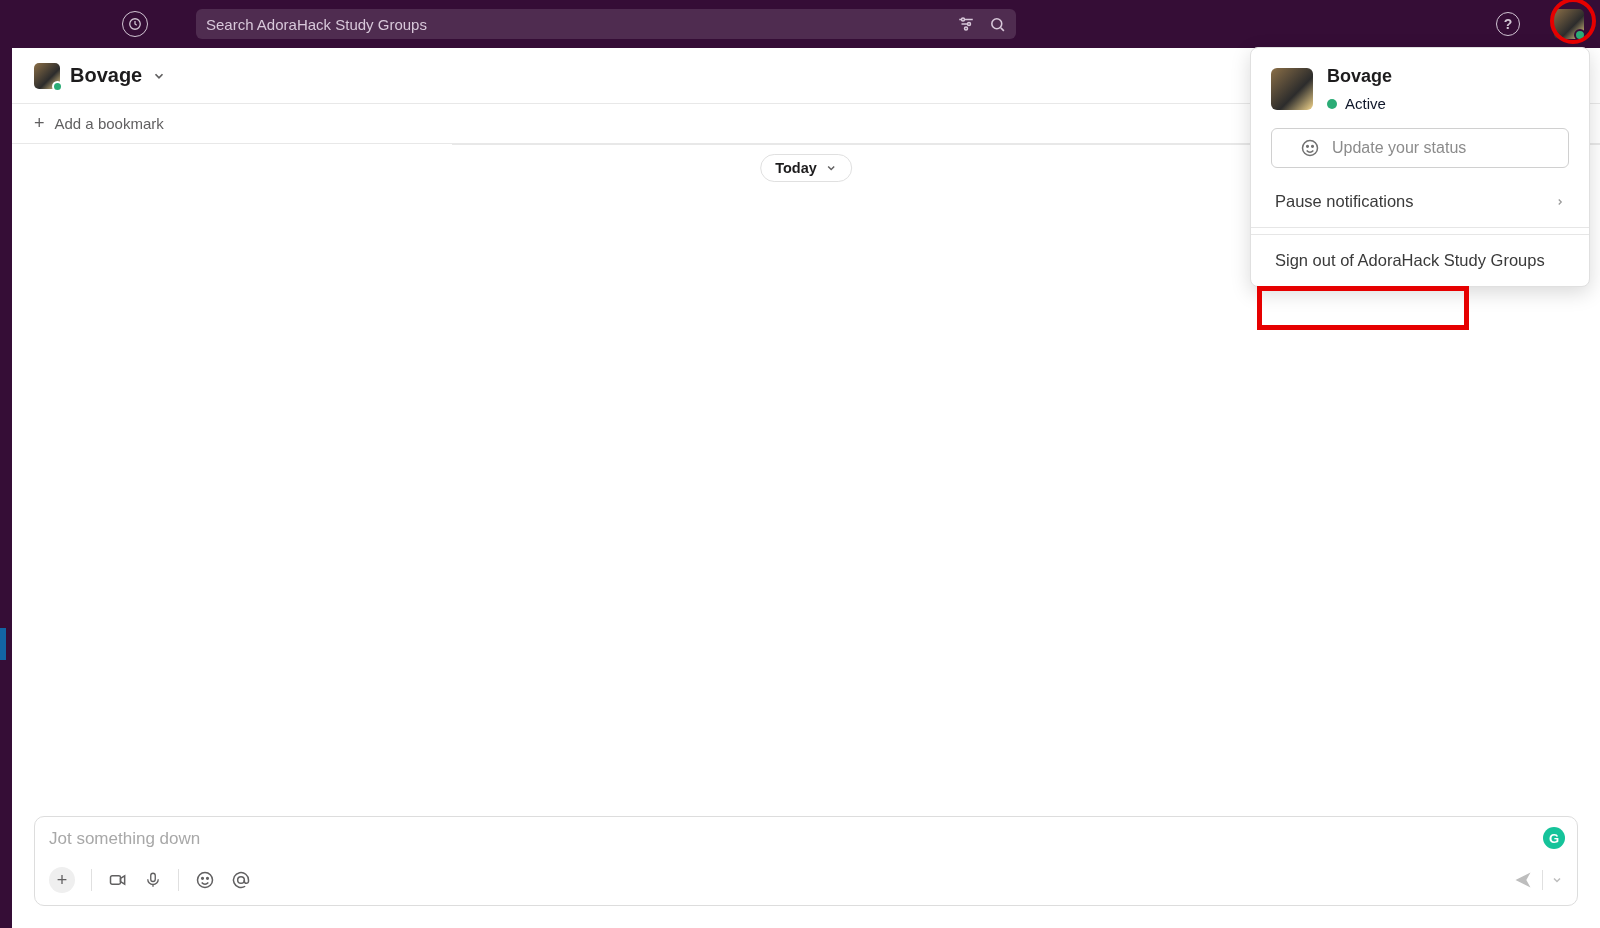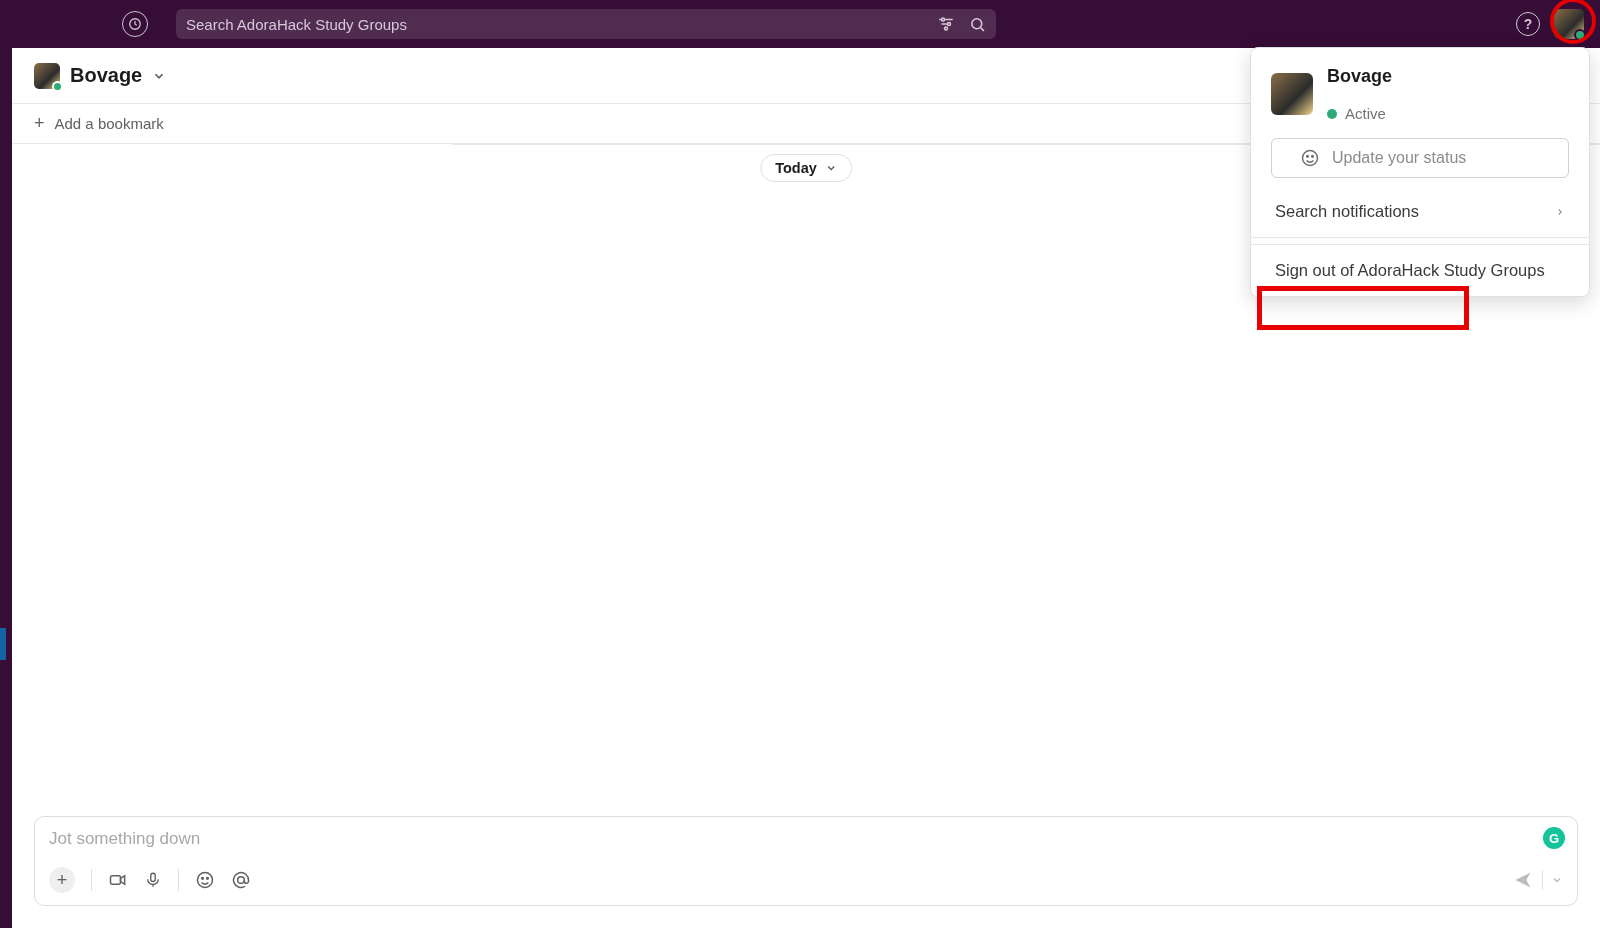--- a/index.html
+++ b/index.html
@@ -1,20 +1,20 @@
 <!DOCTYPE html>
 <html><head>
 <meta charset="utf-8">
 <style>
   * { box-sizing: border-box; margin: 0; padding: 0; }
   html, body { width: 1600px; height: 928px; overflow: hidden; font-family: -apple-system, BlinkMacSystemFont, "Segoe UI", Helvetica, Arial, sans-serif; }
   body { background: #fff; }
 
   
-  .topbar { height: 48px; background: #350d36; display: flex; align-items: center; padding: 0 16px; position: relative; }
+  .topbar { height: 48px; background: #350d36; display: flex; align-items: center; padding: 0 16px; position: relative; gap: 20px; }
   .history-btn { width: 26px; height: 26px; border: 1.8px solid #d1c5d3; border-radius: 50%; display: flex; align-items: center; justify-content: center; color: #d1c5d3; margin-left: 106px; cursor: pointer; }
   .history-btn svg { width: 14px; height: 14px; }
   .search-bar { flex: 0 0 auto; width: 820px; margin-left: 28px; height: 30px; background: rgba(255,255,255,0.13); border-radius: 6px; display: flex; align-items: center; padding: 0 10px; color: #d8c8da; }
   .search-bar input { background: transparent; border: none; outline: none; color: #d8c8da; font-size: 15px; flex: 1; }
   .search-bar input::placeholder { color: #d8c8da; }
   .search-icons { display: flex; gap: 14px; align-items: center; color: #d8c8da; }
   .topbar-spacer { flex: 1; }
   .help-btn { width: 24px; height: 24px; border: 1.8px solid #d1c5d3; border-radius: 50%; color: #d1c5d3; display: flex; align-items: center; justify-content: center; font-size: 14px; font-weight: bold; margin-right: 14px; cursor: pointer; }
   .avatar-wrap { position: relative; width: 30px; height: 30px; cursor: pointer; }
   .avatar-img { width: 30px; height: 30px; border-radius: 5px; overflow: hidden; background: linear-gradient(135deg,#8b6f47 0%, #2c2c2c 60%, #f4d68c 100%); }
@@ -55,21 +55,21 @@
   .right-actions { margin-left: auto; display: flex; align-items: center; gap: 2px; color: #bdbdbd; }
   .right-actions .divider2 { width: 1px; height: 20px; background: #e0e0e0; margin: 0 6px; }
   .composer { position: relative; }
   .grammarly-in { width: 22px; height: 22px; border-radius: 50%; background: #15c39a; display:flex; align-items:center; justify-content:center; color:#fff; font-weight:bold; font-size:13px; position:absolute; right: 12px; top: 10px; }
 
   
   .user-menu { position: absolute; top: 47px; right: 10px; width: 340px; background: #fff; border: 1px solid #e0e0e0; border-radius: 8px; box-shadow: 0 6px 20px rgba(0,0,0,0.15); z-index: 40; overflow: visible; }
   .um-header { display: flex; gap: 14px; padding: 18px 20px 10px 20px; align-items: center; }
   .um-avatar { width: 42px; height: 42px; border-radius: 6px; background: linear-gradient(135deg,#8b6f47 0%, #2c2c2c 60%, #f4d68c 100%); }
   .um-name { font-size: 18px; font-weight: 800; color: #1d1c1d; }
-  .um-status { display: flex; align-items: center; gap: 8px; color: #737373; font-size: 15px; margin-top: 18px; }
+  .um-status { display: flex; align-items: center; gap: 8px; color: #0f172a; font-size: 15px; margin-top: 8px; }
   .um-status .dot { width:10px; height:10px; border-radius:50%; background:#2bac76; }
   .status-box { margin: 6px 20px 14px 20px; border: 1px solid #d0d0d0; border-radius: 6px; height: 40px; display: flex; align-items: center; padding: 0 28px; color: #8b8b8b; gap: 12px; cursor: pointer; font-size: 16px; }
   .menu-item { padding: 10px 24px; font-size: 16.5px; color: #3a3a3a; display: flex; align-items: center; justify-content: space-between; cursor: pointer; }
   .menu-sep { height: 1px; background: #e6e6e6; margin: 6px 0; }
   .menu-item .chev { color: #9a9a9a; }
 
   
   .anno-rect { position: absolute; border: 5px solid #e60000; pointer-events: none; z-index: 60; }
 
   svg { display: block; }
@@ -216,21 +216,21 @@
   <div class="status-box ico">
     <svg width="20" height="20" viewBox="0 0 24 24" fill="none" stroke="#717171" stroke-width="1.8">
         <circle cx="12" cy="12" r="9"></circle>
         <circle cx="9" cy="10" r="1" fill="#717171"></circle>
         <circle cx="15" cy="10" r="1" fill="#717171"></circle>
         <path d="M8 15c1.2 1.3 2.6 2 4 2s2.8-.7 4-2"></path>
       </svg>
     <span>Update your status</span>
   </div>
   <div class="menu-item">
-    <span>Search notifications</span>
+    <span>Pause notifications</span>
     <span class="chev">
         <svg width="10" height="14" viewBox="0 0 24 24" fill="none" stroke="currentColor" stroke-width="3">
           <path d="M9 6l6 6-6 6"></path>
         </svg>
       </span>
   </div>
   <div class="menu-sep"></div>
   <div class="menu-sep"></div>
   <div class="menu-item" style="padding-bottom:16px">
     <span>Sign out of AdoraHack Study Groups</span>

